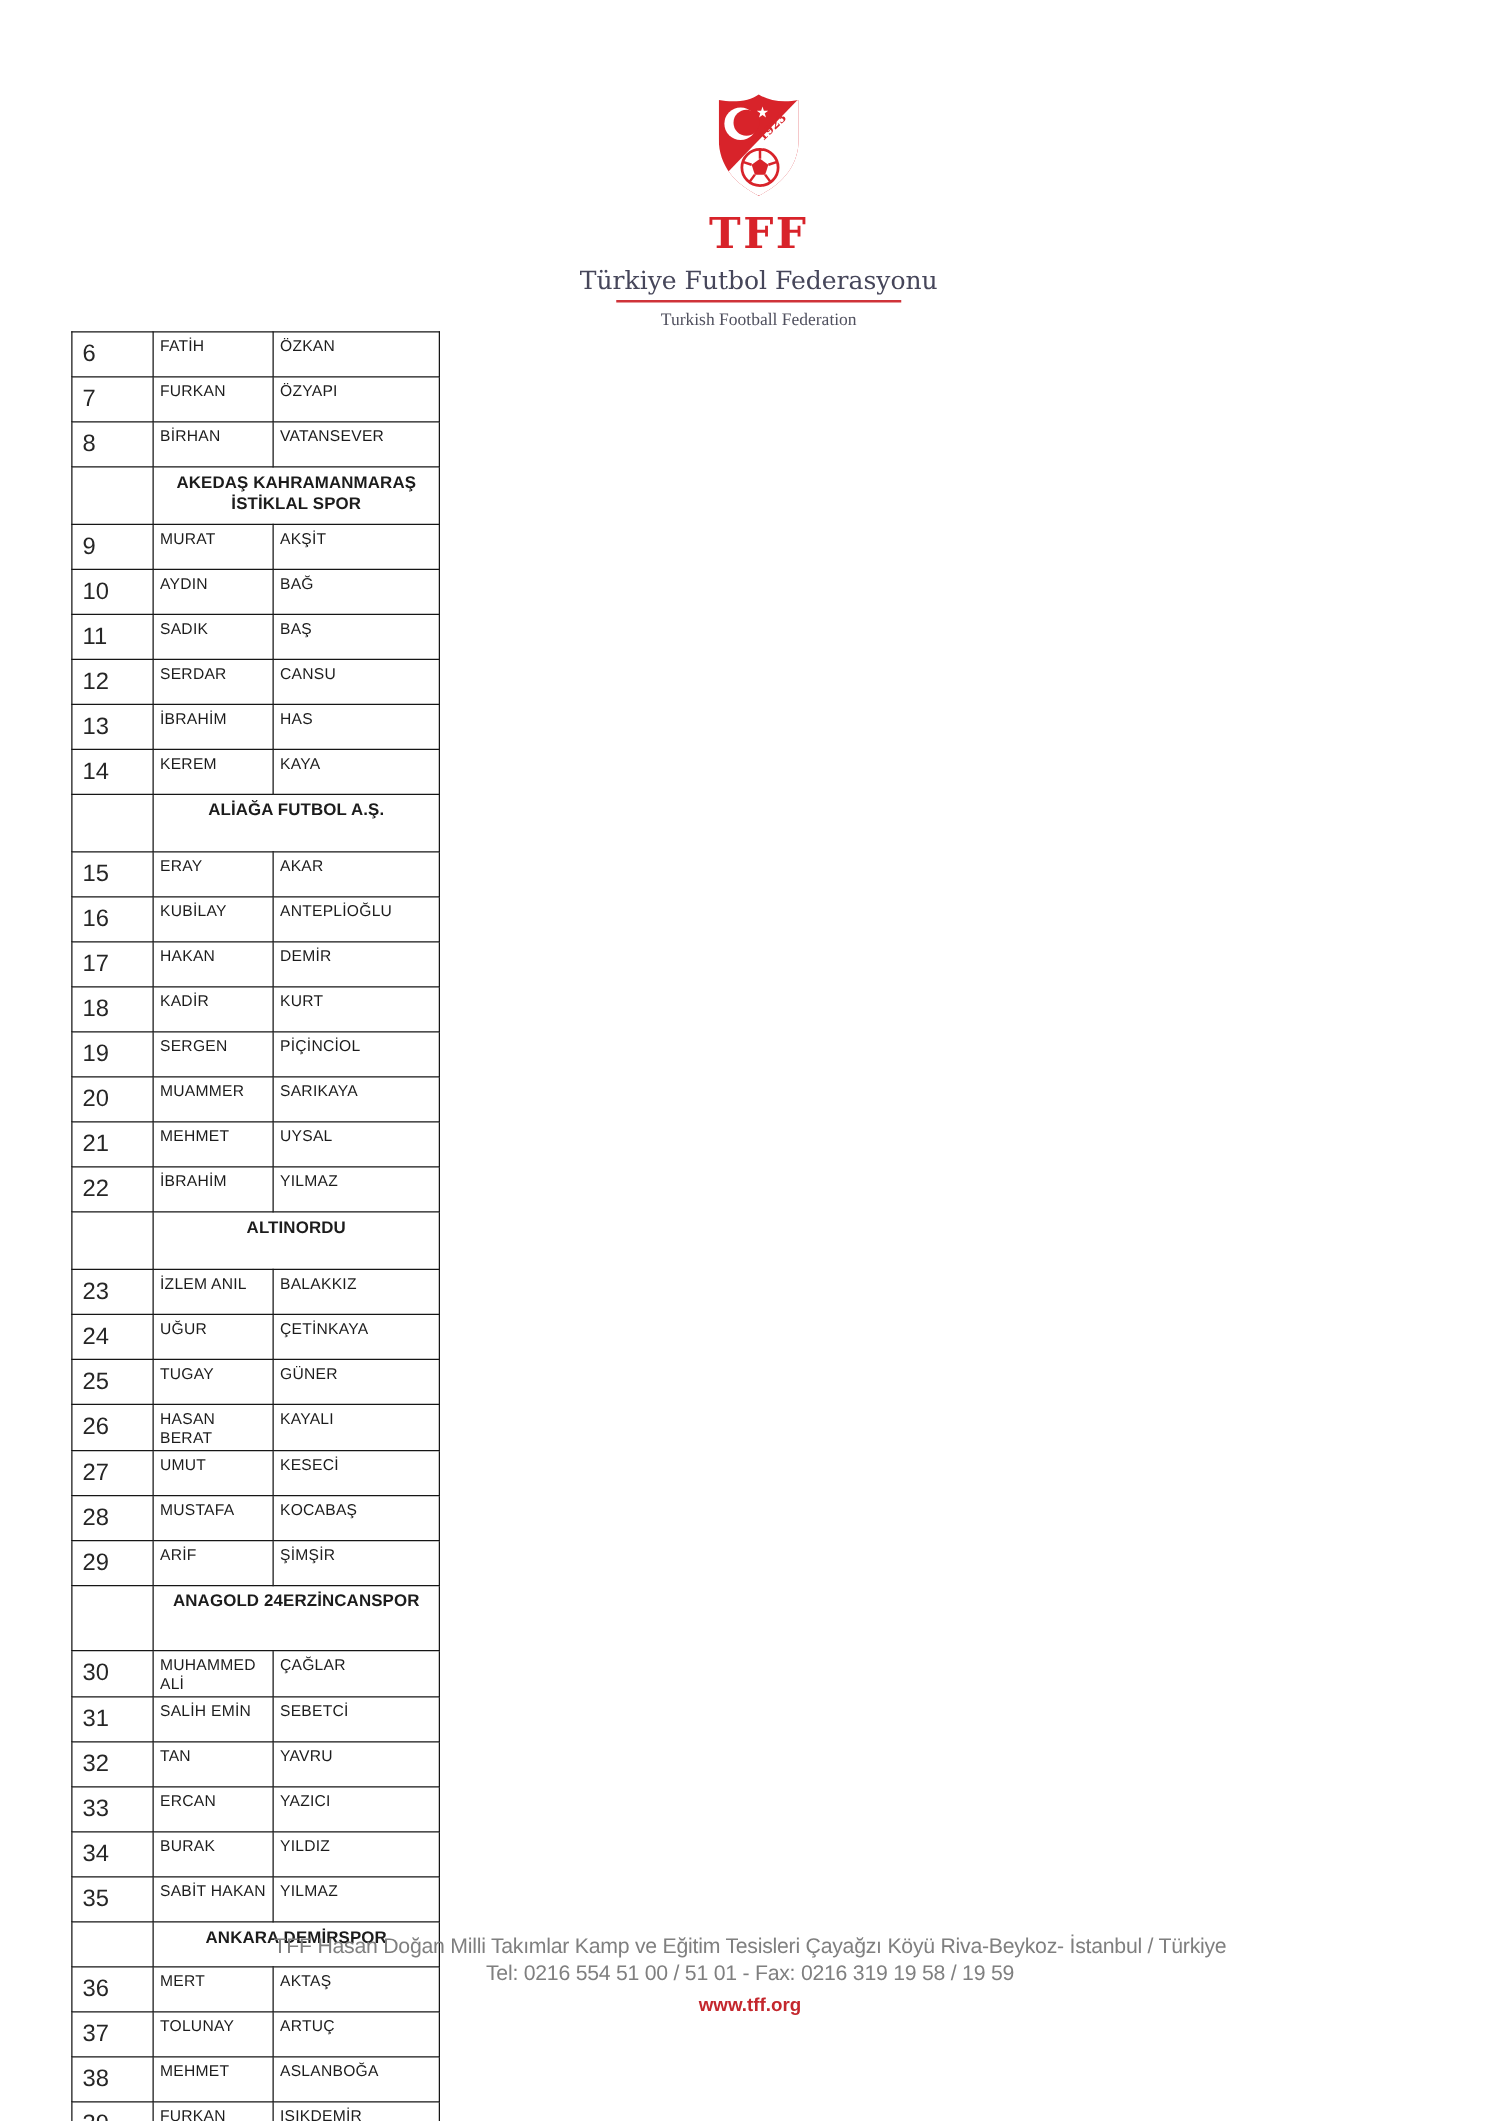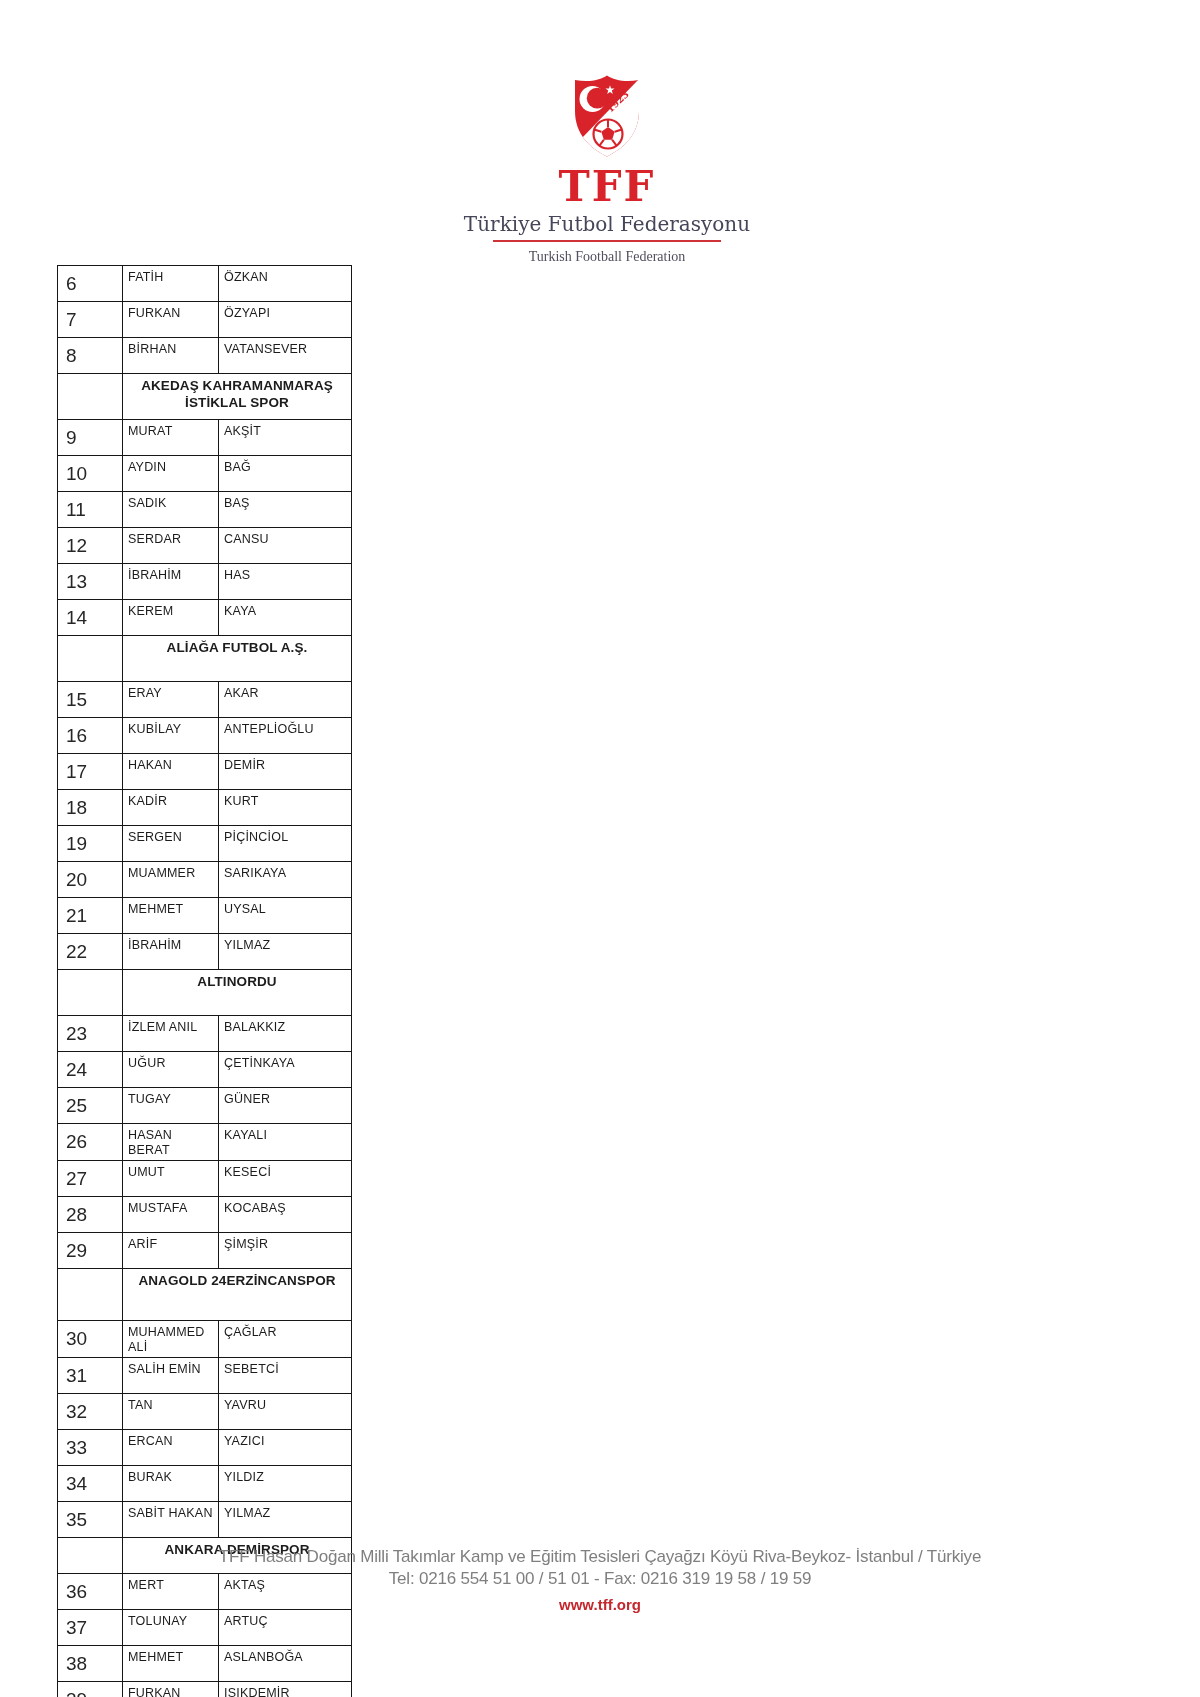--- a/index.html
+++ b/index.html
@@ -15,21 +15,21 @@
   
   .logo-block{
     position:absolute;top:73px;left:14px;right:0;
     text-align:center;
   }
   .crest{display:block;margin:0 auto;}
   .tff-acronym{
     margin-top:11px;
     font-family:"DejaVu Serif",serif;
     font-weight:bold;
-    font-size:42px;line-height:34px;
+    font-size:34px;line-height:34px;
     letter-spacing:2px;
     color:#d8232a;
   }
   .org-tr{
     margin-top:9px;
     font-family:"DejaVu Serif",serif;
     font-weight:normal;
     font-size:20px;line-height:22px;
     color:#46465a;
   }

